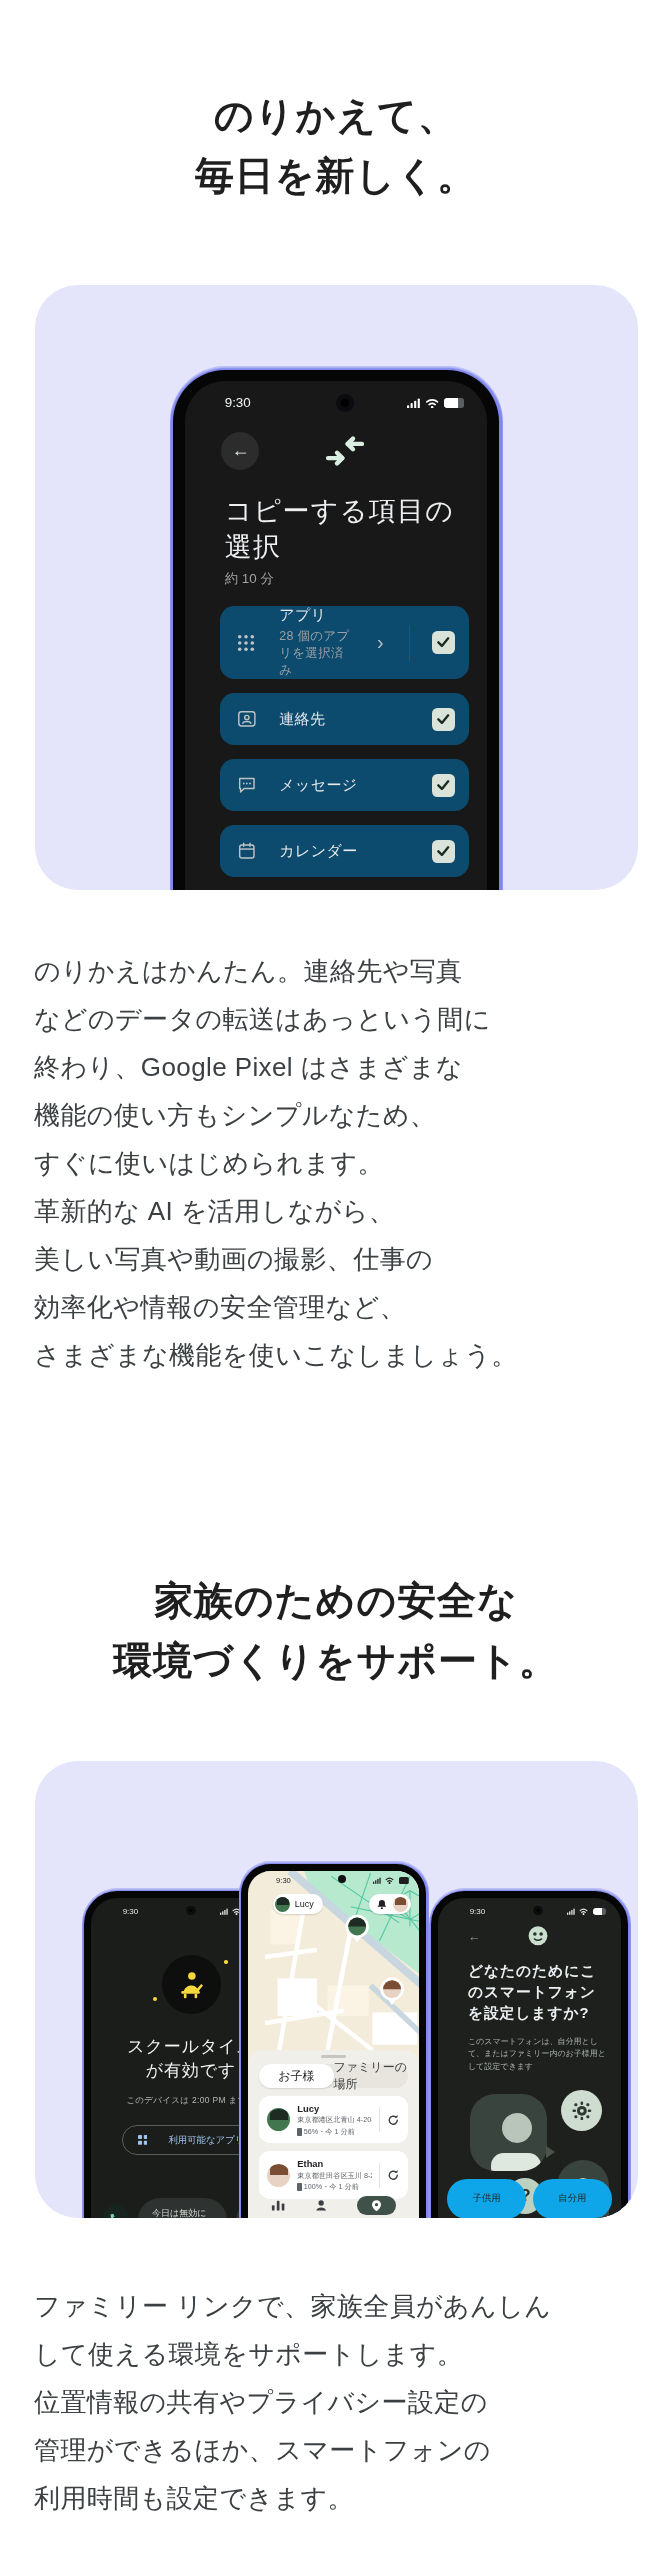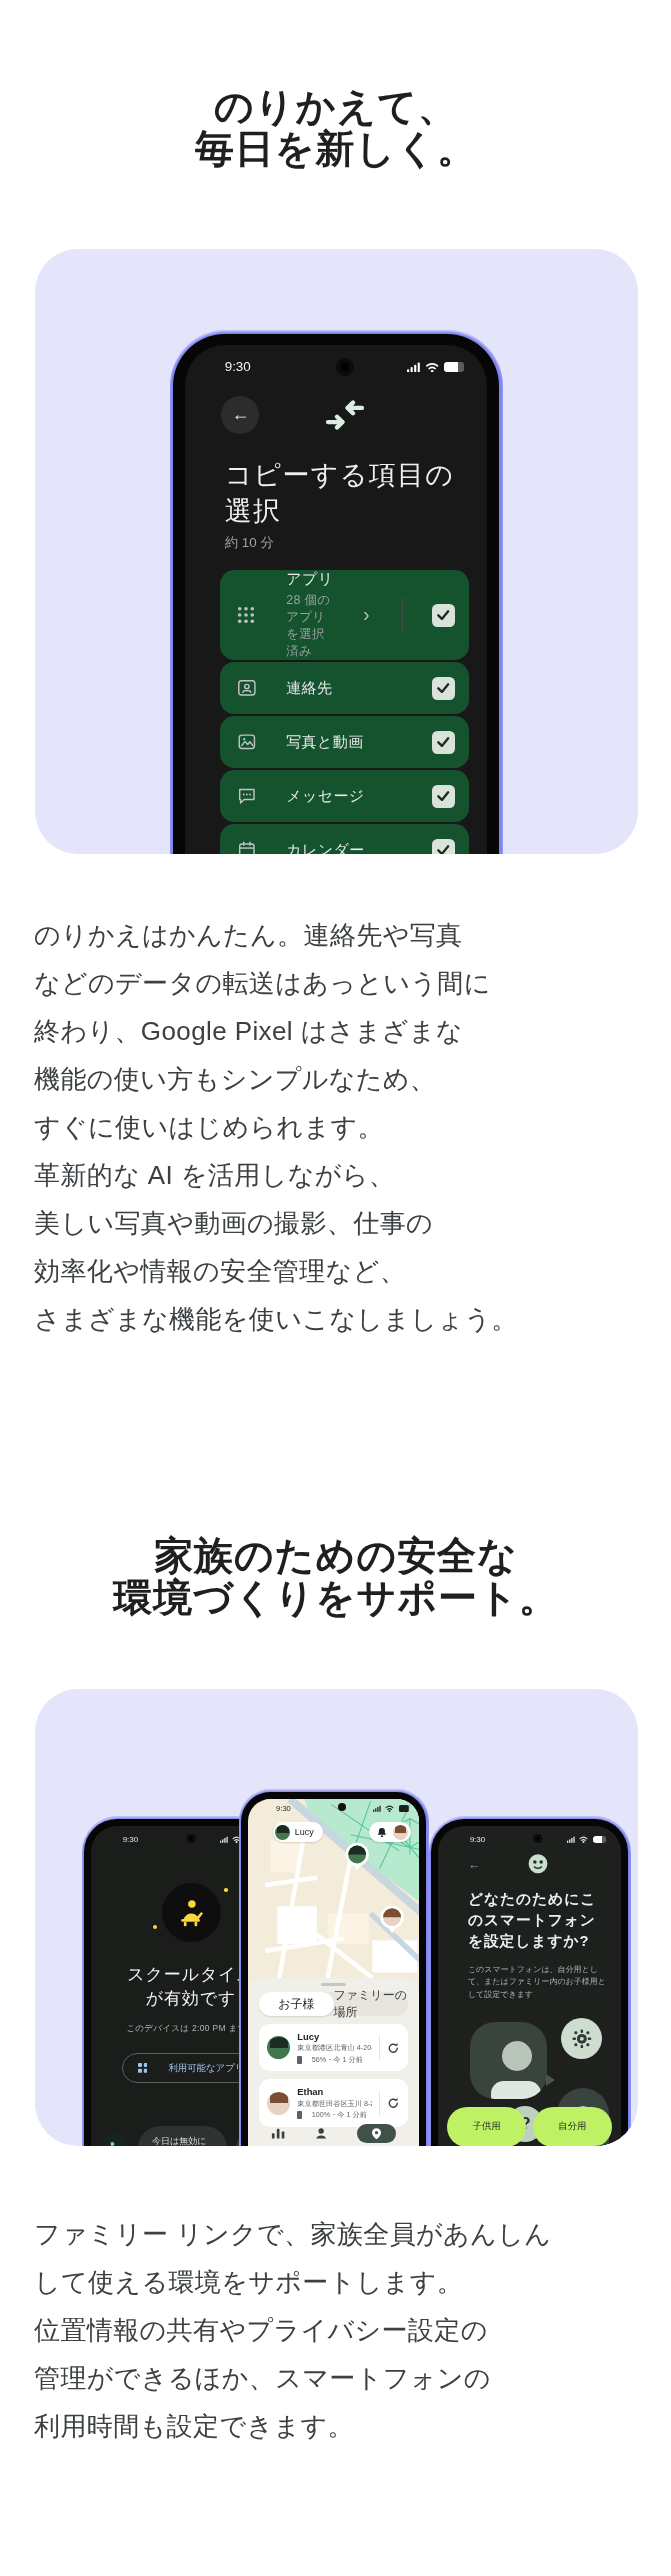--- a/index.html
+++ b/index.html
@@ -3,21 +3,21 @@
 <meta charset="utf-8">
 <style>
   * { margin:0; padding:0; box-sizing:border-box; }
   html,body { background:#ffffff; }
   body {
     width:672px; height:2576px; margin:0 auto; position:relative;
     font-family:"Liberation Sans", sans-serif; color:#202124; overflow:hidden;
   }
   .headline {
     margin:86px 18px 0; text-align:center; font-size:39px; font-weight:700;
-    line-height:42px; letter-spacing:0.9px; color:#1f1f1f; white-space:pre-line;
+    line-height:60px; letter-spacing:0.9px; color:#1f1f1f; white-space:pre-line;
   }
   .headline.second { margin-top:192px; }
   .body-copy {
     margin:57px 34px 0; font-size:26px; line-height:48px; color:#3c4043;
     letter-spacing:0.4px; white-space:pre-line;
   }
   .feature-card {
     position:relative; width:603px; height:605px; margin:79px auto 0;
     background:#e4e4fb; border-radius:43px; overflow:hidden;
   }
@@ -39,21 +39,21 @@
   .statusicons { display:flex; align-items:center; gap:4.5px; }
   .batt { width:20.6px; height:10.7px; border-radius:2.7px; background:#5a5d61; position:relative; overflow:hidden; }
   .batt::before { content:""; position:absolute; left:0; top:0; bottom:0; width:70%; background:#fff; border-radius:2.7px 0 0 2.7px; }
   .batt.small { width:13.4px; height:7.2px; }
   .navrow { display:flex; align-items:center; margin:21.5px 19.7px 0; position:relative; height:38px; }
   .backbtn { width:38px; height:38px; border-radius:50%; background:#2c2c2c; display:flex; align-items:center; justify-content:center; color:#e3ece5; font-size:18px; }
   .transfer-glyph { position:absolute; left:50%; top:50%; transform:translate(-50%,-50%); }
   .scr-title { margin:23px 23px 5.4px; font-size:27px; color:#edeff1; letter-spacing:1.3px; font-weight:400; }
   .scr-sub { margin:0 23px; font-size:13.4px; color:#a3a3a3; }
   .copy-list { margin:18px 18px 0; }
-  .copy-row { background:#14532d; border-radius:14.3px; margin-bottom:2px; padding:0 14.3px 0 16px; min-height:52px; display:flex; align-items:center; gap:29px; }
+  .copy-row { background:#0c4a6e; border-radius:14.3px; margin-bottom:14px; padding:0 14.3px 0 16px; min-height:52px; display:flex; align-items:center; gap:22px; }
   .copy-row.tall { min-height:66px; }
   .row-icon { width:21.5px; height:21.5px; flex:0 0 21.5px; display:flex; align-items:center; justify-content:center; }
   .row-texts { flex:1; min-width:0; }
   .row-label { font-size:15px; color:#e8eaed; letter-spacing:0.4px; }
   .row-sublabel { font-size:12.5px; color:#9aa0a6; margin-top:2.7px; letter-spacing:0.3px; }
   .chev { color:#bdc1c6; font-size:19.7px; line-height:1; margin-right:3.6px; }
   .vdiv { width:0.9px; height:36px; background:#4a4a4a; }
   .checkbox { width:23px; height:23px; border-radius:5.4px; background:#d9e3da; display:flex; align-items:center; justify-content:center; flex:0 0 23px; }
 
   
@@ -93,21 +93,21 @@
   .tab { flex:1; display:flex; align-items:center; justify-content:center; font-size:12px; color:#3c4043; border-radius:894px; }
   .tab.selected { background:#fff; color:#202124; box-shadow:0 0.9px 1.8px rgba(0,0,0,.12); }
   .child-card { margin:8px 10.7px 0; background:#fff; border-radius:10.7px; padding:6.3px 8px; display:flex; align-items:center; gap:7.2px; }
   .avatar26 { width:23px; height:23px; border-radius:50%; background:#41764f; position:relative; overflow:hidden; flex:0 0 23px; }
   .avatar26::before { content:""; position:absolute; left:2.7px; top:0.9px; width:18px; height:10.7px; border-radius:50% 50% 0 0; background:#1e2b22; }
   .avatar26.boy { background:#e7d2c3; }
   .avatar26.boy::before { background:#7a4e35; }
   .child-info { flex:1; min-width:0; }
   .child-name { font-size:9.4px; color:#202124; font-weight:700; }
   .child-addr { font-size:7.2px; color:#5f6368; margin-top:1.8px; white-space:nowrap; overflow:hidden; }
-  .child-batt { display:flex; align-items:center; gap:10px; font-size:7.2px; color:#5f6368; margin-top:1.8px; }
+  .child-batt { display:flex; align-items:center; gap:2px; font-size:7.2px; color:#5f6368; margin-top:1.8px; }
   .batt-glyph { width:4.5px; height:8px; border:0.9px solid #5f6368; border-radius:0.9px; position:relative; background:#5f6368; }
   .cdiv { width:0.9px; height:25px; background:#e6e4de; }
   .map-nav { position:absolute; left:0; right:0; top:321px; height:27px; display:flex; align-items:center; justify-content:space-around; padding:0 9px; }
   .nav-pill { width:39px; height:19.7px; border-radius:894px; background:#40514a; display:flex; align-items:center; justify-content:center; }
 
   .phone.p-setup { left:394px; top:127px; width:202px; height:376px; border-radius:36px; padding:2.7px; z-index:2; }
   .p-setup .bezel { border-radius:33px; padding:7.2px; }
   .p-setup .screen { background:#1e201e; border-radius:26px; }
   .setup-header { display:flex; align-items:center; margin:10.7px 12.5px 0; position:relative; height:21.5px; }
   .setup-back { color:#9aa0a6; font-size:12.5px; }
@@ -119,21 +119,21 @@
   .squircle .head { position:absolute; right:14.3px; top:19.7px; width:30px; height:30px; border-radius:50%; background:#b9c4bb; }
   .squircle .torso { position:absolute; right:5.4px; bottom:-9px; width:50px; height:27px; border-radius:12.5px; background:#dfe8df; }
   .gear-badge { position:absolute; left:106px; top:3.6px; width:41px; height:41px; border-radius:50%; background:#cfdcd0; display:flex; align-items:center; justify-content:center; }
   .tri { position:absolute; left:91px; top:59px; width:0; height:0; border-left:9.8px solid #4a544d; border-top:6.3px solid transparent; border-bottom:6.3px solid transparent; }
   .arch { position:absolute; left:102px; top:73px; width:52px; height:77px; border-radius:26px 26px 7.2px 7.2px; background:#3a443e; overflow:hidden; }
   .arch .head { position:absolute; left:17px; top:18px; width:18px; height:18px; border-radius:50%; background:#c4cec6; }
   .arch .torso { position:absolute; left:8px; top:38px; width:36px; height:36px; border-radius:10.7px 10.7px 0 0; background:#59675e; }
   .q-badge { position:absolute; left:52px; top:91px; width:36px; height:36px; border-radius:50%; background:#bed1c0; display:flex; align-items:center; justify-content:center; font-size:17px; font-weight:700; color:#26302a; }
   .dot-sm { position:absolute; left:25px; top:102px; width:12.5px; height:12.5px; border-radius:50%; background:#59625c; }
   .setup-btns { position:absolute; left:9px; right:9px; top:281px; display:flex; gap:7.2px; }
-  .setup-btn { flex:1; height:40px; border-radius:894px; background:#bef264; display:flex; align-items:center; justify-content:center; font-size:9.4px; color:#222b25; }
+  .setup-btn { flex:1; height:40px; border-radius:894px; background:#0ea5e9; display:flex; align-items:center; justify-content:center; font-size:9.4px; color:#222b25; }
 </style>
 </head>
 <body>
 
 <h1 class="headline">のりかえて、
 毎日を新しく。</h1>
 
 <div class="feature-card">
   <div class="phone p-transfer">
     <div class="bezel">
@@ -221,39 +221,20 @@
             <span class="row-texts">
               <div class="row-label">連絡先</div>
             </span>
             <span class="checkbox">
               <svg width="12.5" height="10.7" viewBox="0 0 14 12">
                   <polyline points="1.5,6 5.5,10 12.5,1.5" fill="none" stroke="#1a2b20" stroke-width="2.6" stroke-linecap="round" stroke-linejoin="round"></polyline>
                 </svg>
             </span>
           </div>
 
-          <div class="copy-row">
-            <span class="row-icon">
-              <svg width="19.7" height="19.7" viewBox="0 0 22 22">
-                  <g stroke="#bfc3c6" stroke-width="1.6" fill="none" stroke-linejoin="round">
-                    <rect x="2.5" y="3.5" width="17" height="15" rx="3"></rect>
-                    <path d="M5,15.5 l4,-5 3,3.4 2.5,-3 3.5,4.6"></path>
-                  </g>
-                  <circle cx="8" cy="8" r="1.3" fill="#bfc3c6"></circle>
-                </svg>
-            </span>
-            <span class="row-texts">
-              <div class="row-label">写真と動画</div>
-            </span>
-            <span class="checkbox">
-              <svg width="12.5" height="10.7" viewBox="0 0 14 12">
-                  <polyline points="1.5,6 5.5,10 12.5,1.5" fill="none" stroke="#1a2b20" stroke-width="2.6" stroke-linecap="round" stroke-linejoin="round"></polyline>
-                </svg>
-            </span>
-          </div>
 
           <div class="copy-row">
             <span class="row-icon">
               <svg width="19.7" height="19.7" viewBox="0 0 22 22">
                   <g stroke="#bfc3c6" stroke-width="1.6" fill="none" stroke-linejoin="round">
                     <path d="M3,4 h16 v11 h-11 l-4,4 v-4 h-1 z"></path>
                   </g>
                   <g fill="#bfc3c6">
                     <circle cx="7.5" cy="9.5" r="1"></circle>
                     <circle cx="11" cy="9.5" r="1"></circle>

